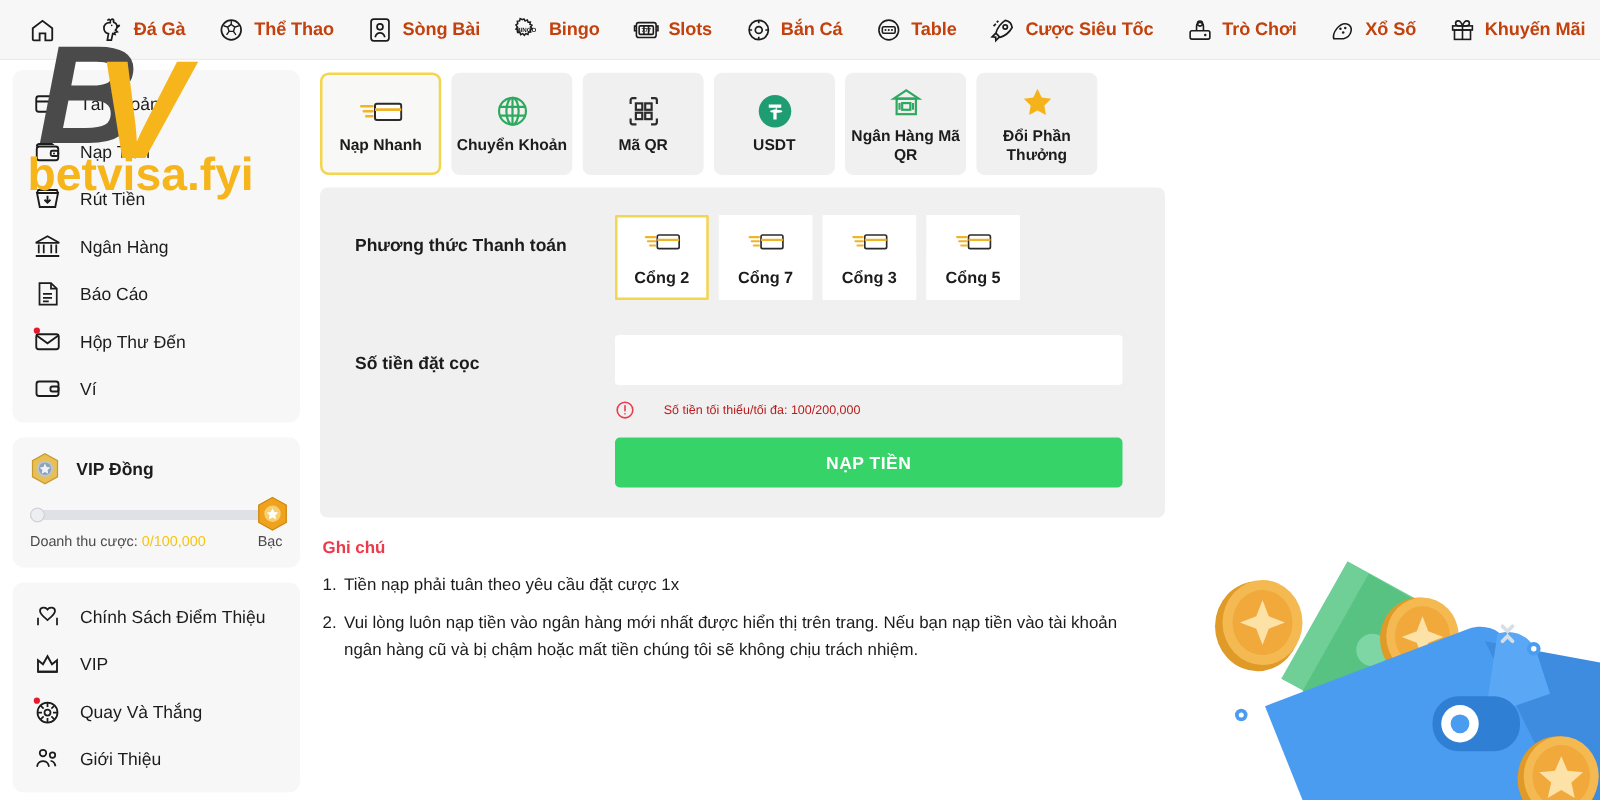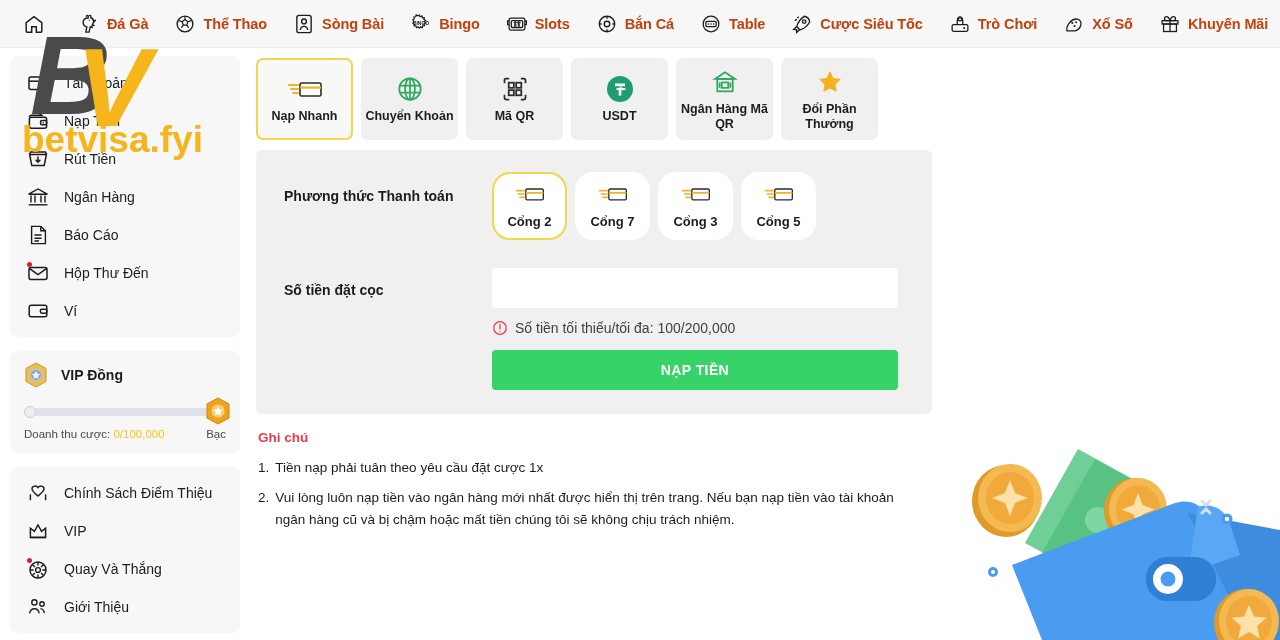--- a/index.html
+++ b/index.html
@@ -138,21 +138,21 @@
   .row-label {
     width: 208px; flex: none;
     font-size: 14px; font-weight: bold; color: #1c1c1c;
     padding-top: 16px;
   }
   .gateways { display: flex; gap: 8px; }
   .gw {
     width: 75px; height: 68px;
     background: #ffffff;
     border: 2px solid #ffffff;
-    border-radius: 18px;
+    border-radius: 1px;
     display: flex; flex-direction: column;
     align-items: center; justify-content: center;
     gap: 6px; cursor: pointer;
   }
   .gw.active { border-color: #f3d54e; }
   .gw-label { font-size: 13px; font-weight: bold; color: #1c1c1c; }
 
   .row2 { display: flex; align-items: flex-start; margin-top: 28px; }
   .row2 .row-label { padding-top: 14px; }
   .field-col { flex: 1; }
@@ -160,23 +160,23 @@
     width: 406px; height: 40px;
     background: #ffffff;
     border: 1px solid #ffffff;
     border-radius: 3px;
     padding: 0 12px;
     font-family: "Liberation Sans", sans-serif;
     font-size: 14px; color: #1c1c1c;
     outline: none;
   }
   .err {
-    display: flex; align-items: center; gap: 7px;
+    display: flex; align-items: center; gap: 23px;
     margin-top: 12px;
-    color: #404040; font-size: 14px;
+    color: #b91c1c; font-size: 10px;
   }
   .err svg { display: block; flex: none; }
   .submit-btn {
     margin-top: 14px;
     width: 406px; height: 40px;
     background: #35d368;
     border: none; border-radius: 4px;
     color: #ffffff; font-size: 14px; font-weight: bold;
     letter-spacing: 0.4px;
     font-family: "Liberation Sans", sans-serif;

